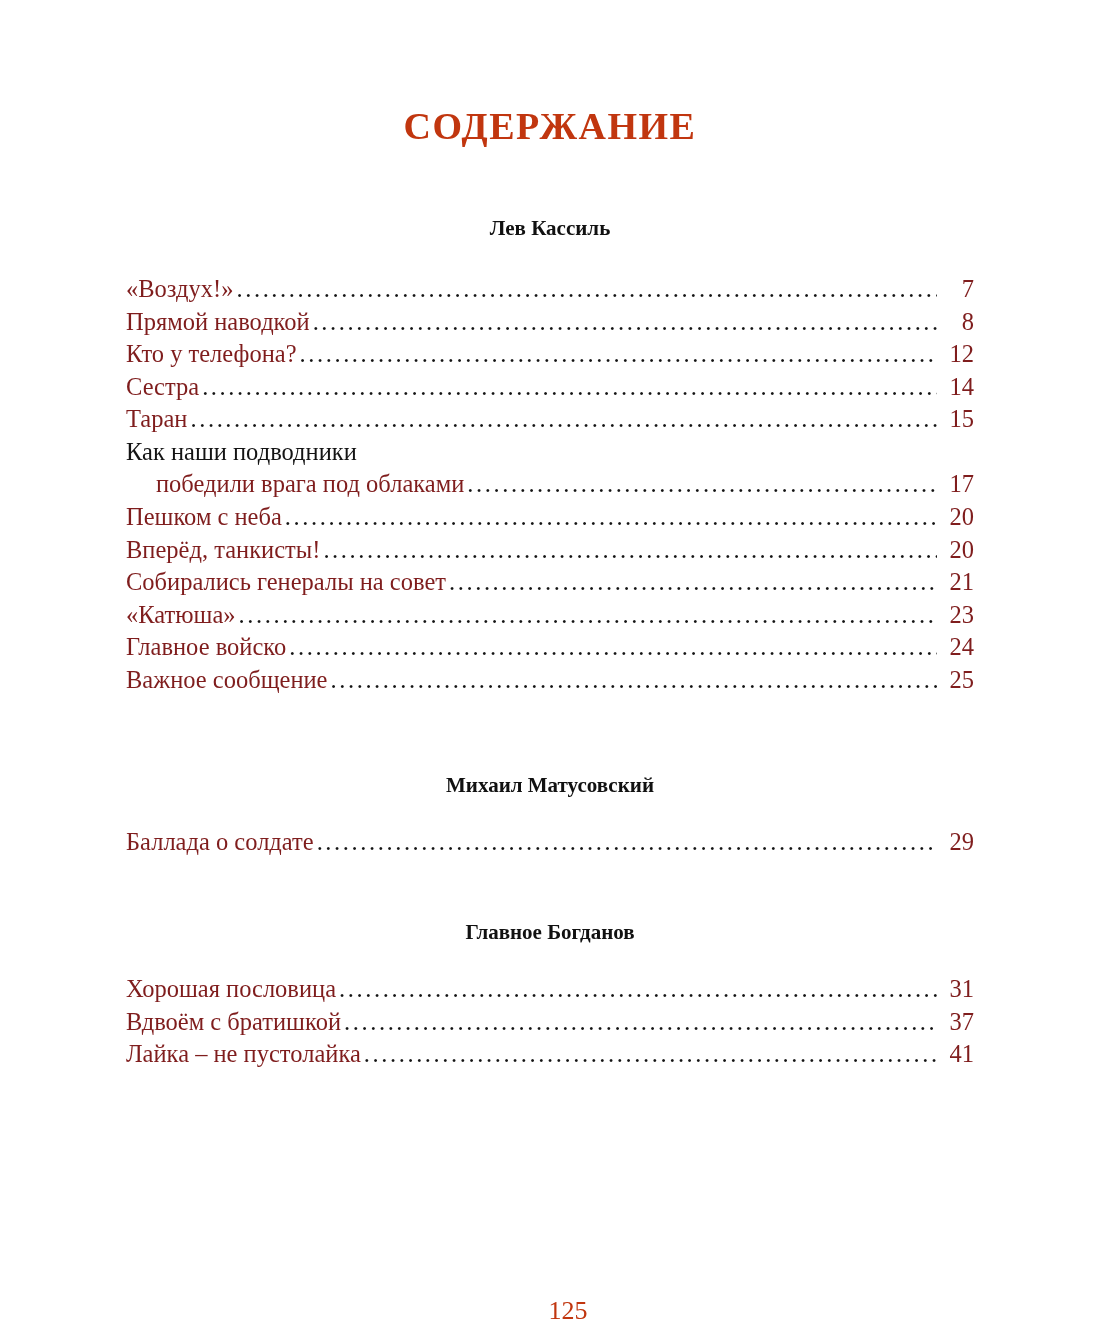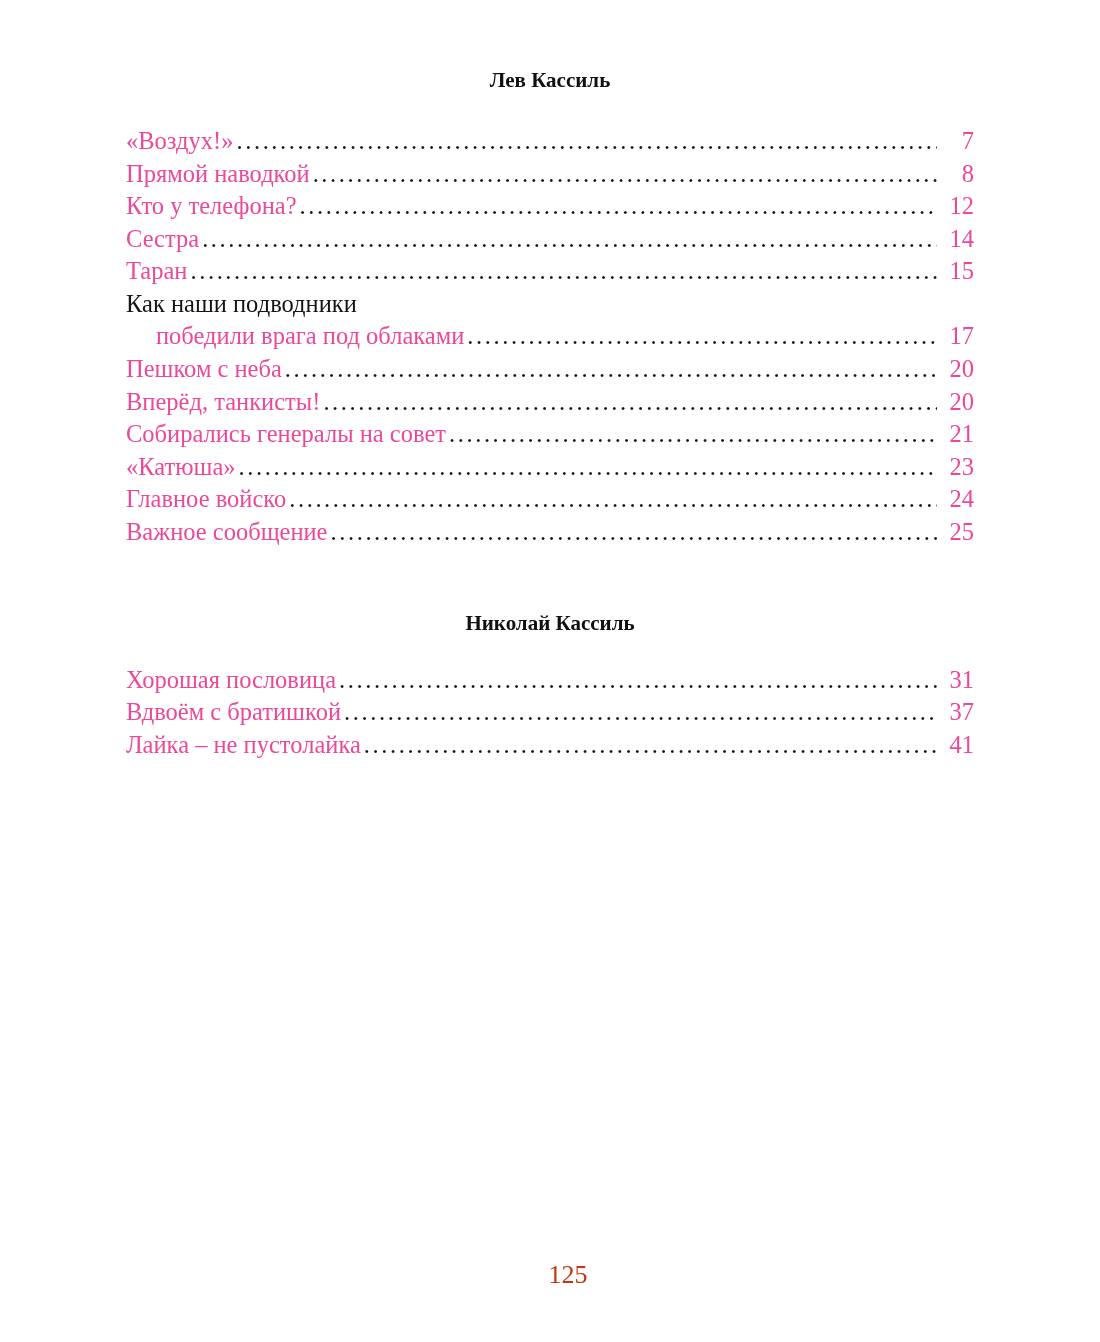--- a/index.html
+++ b/index.html
@@ -45,21 +45,21 @@
   }
   .entries {
     margin: 0 auto;
     width: 848px;
   }
   .entry {
     display: flex;
     align-items: flex-end;
     font-size: 24.5px;
     line-height: 1.33;
-    color: #ec4899;
+    color: #7f1d1d;
     white-space: nowrap;
   }
   .entry .label {
     flex: 0 0 auto;
     padding-right: 2px;
   }
   .entry .leader {
     flex: 1 1 auto;
     overflow: hidden;
     height: 1.1em;
@@ -100,20 +100,21 @@
     font-size: 26px;
     font-family: "Liberation Serif", "DejaVu Serif", serif;
     padding-left: 36px;
   }
 </style>
 </head>
 <body>
 
 <div class="page">
 
+  <h1 class="toc-title">СОДЕРЖАНИЕ</h1>
 
   <div class="section" style="margin-top: 68px;">
     <div class="section-author">Лев Кассиль</div>
     <div class="entries" style="margin-top: 32px;">
 
       <div class="entry">
         <span class="label">«Воздух!»</span>
         <span class="leader"></span>
         <span class="page-num">7</span>
       </div>
@@ -183,42 +184,52 @@
 
       <div class="entry">
         <span class="label">Важное сообщение</span>
         <span class="leader"></span>
         <span class="page-num">25</span>
       </div>
 
     </div>
   </div>
 
-
-  <div class="section" style="margin-top: 62px;">
-    <div class="section-author">Николай Кассиль</div>
+  <div class="section" style="margin-top: 76px;">
+    <div class="section-author">Михаил Матусовский</div>
     <div class="entries" style="margin-top: 28px;">
-
-      <div class="entry">
-        <span class="label">Хорошая пословица</span>
-        <span class="leader"></span>
-        <span class="page-num">31</span>
-      </div>
-
-      <div class="entry">
-        <span class="label">Вдвоём с братишкой</span>
-        <span class="leader"></span>
-        <span class="page-num">37</span>
-      </div>
-
-      <div class="entry">
-        <span class="label">Лайка – не пустолайка</span>
-        <span class="leader"></span>
-        <span class="page-num">41</span>
-      </div>
-
-
+      <div class="entry">
+        <span class="label">Баллада о солдате</span>
+        <span class="leader"></span>
+        <span class="page-num">29</span>
+      </div>
     </div>
   </div>
 
+  <div class="section" style="margin-top: 62px;">
+    <div class="section-author">Главное Богданов</div>
+    <div class="entries" style="margin-top: 28px;">
+
+      <div class="entry">
+        <span class="label">Хорошая пословица</span>
+        <span class="leader"></span>
+        <span class="page-num">31</span>
+      </div>
+
+      <div class="entry">
+        <span class="label">Вдвоём с братишкой</span>
+        <span class="leader"></span>
+        <span class="page-num">37</span>
+      </div>
+
+      <div class="entry">
+        <span class="label">Лайка – не пустолайка</span>
+        <span class="leader"></span>
+        <span class="page-num">41</span>
+      </div>
+
+
+    </div>
+  </div>
+
   <div class="folio" style="top: 1192px;">125</div>
 
 </div>
 
 </body></html>

